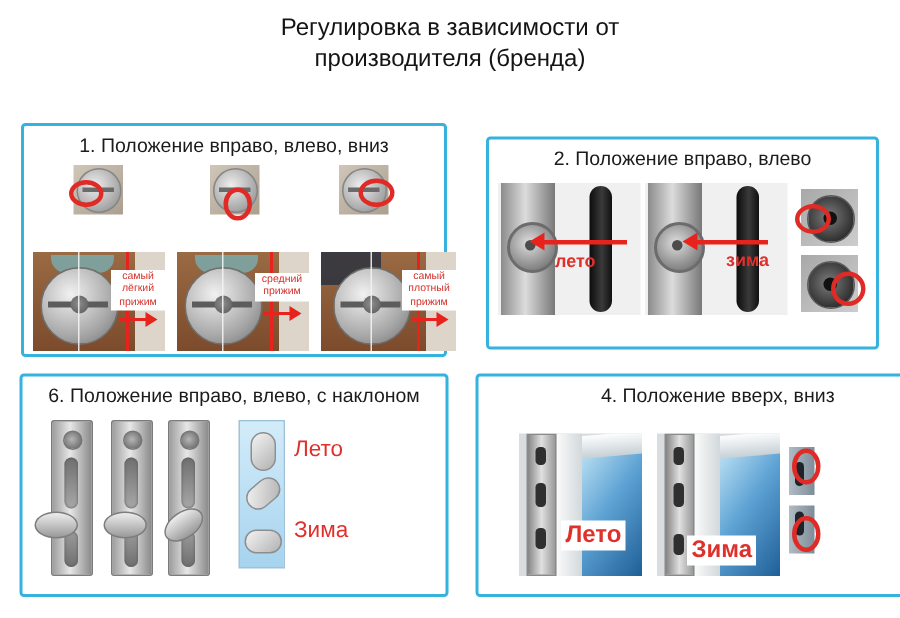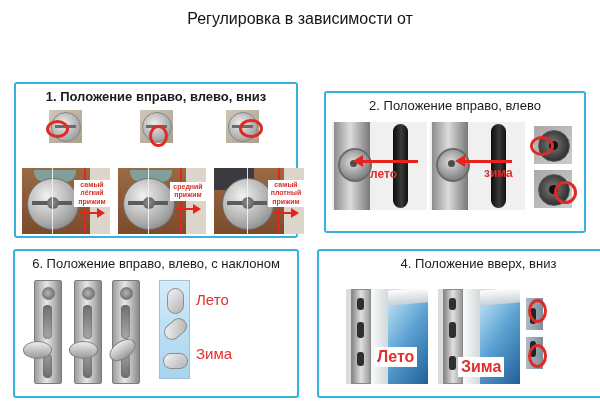--- a/index.html
+++ b/index.html
@@ -11,21 +11,21 @@
   .panel-title{position:absolute;top:5px;left:0;right:0;text-align:center;color:#1b1b1b;font-size:13px;}
   
   .mark{position:absolute;border:3px solid #e02a26;border-radius:50%;background:transparent;}
   .arr{position:absolute;height:3px;background:#e8231e;}
   .arr.left:before{content:'';position:absolute;left:-9px;top:-5px;width:0;height:0;
                    border:6px solid transparent;border-right:10px solid #e8231e;border-left:0;}
   .arr.sm{height:2px;}
   .arr.sm:after{content:'';position:absolute;right:-7px;top:-4px;width:0;height:0;
                 border:5px solid transparent;border-left:8px solid #e8231e;border-right:0;}
   
-  .p1{left:14px;top:82px;width:284px;height:156px;font-weight:bold;}
+  .p1{left:14px;top:82px;width:284px;height:156px;}
   .p1-small{position:absolute;top:26px;width:33px;height:33px;
             background:linear-gradient(135deg,#cfc6b9,#ab9f8e);overflow:visible;}
   .cam-sm{position:absolute;left:2px;top:2px;width:28px;height:28px;border-radius:50%;
           background:radial-gradient(circle at 40% 38%,#eeeeee,#a3a3a3 72%,#7d7d7d);border:1px solid #868686;}
   .cam-sm:after{content:'';position:absolute;left:3px;top:12px;width:21px;height:3px;background:#6b6b6b;}
   .p1-photo{position:absolute;top:84px;width:88px;height:66px;overflow:hidden;
             background:linear-gradient(180deg,#9a6a43,#7b4b2c);}
   .p1-photo .lightstrip{position:absolute;right:0;top:0;bottom:0;width:20px;background:#ddd5c9;}
   .p1-photo .dark{position:absolute;left:0;top:0;width:40px;height:22px;background:#2b3340;opacity:.85;}
   .cam-top{position:absolute;left:12px;top:2px;width:42px;height:12px;border-radius:0 0 10px 10px;
@@ -93,20 +93,21 @@
             background:linear-gradient(90deg,#b0bcc5,#7d8d98);overflow:visible;}
   .pin{position:absolute;left:4px;width:6px;height:16px;border-radius:3px;background:#1e242a;}
 </style>
 </head>
 <body>
 
 <div class="canvas">
 
   <div class="main-title">
     <div>Регулировка в зависимости от</div>
+    <div>производителя (бренда)</div>
   </div>
 
   <section class="panel p1">
     <div class="panel-title">1. Положение вправо, влево, вниз</div>
 
     <div class="p1-small" style="left:33px;">
       <div class="cam-sm"></div>
       <div class="mark" style="left:-3px;top:10px;width:17px;height:12px;"></div>
     </div>
     <div class="p1-small" style="left:124px;">

